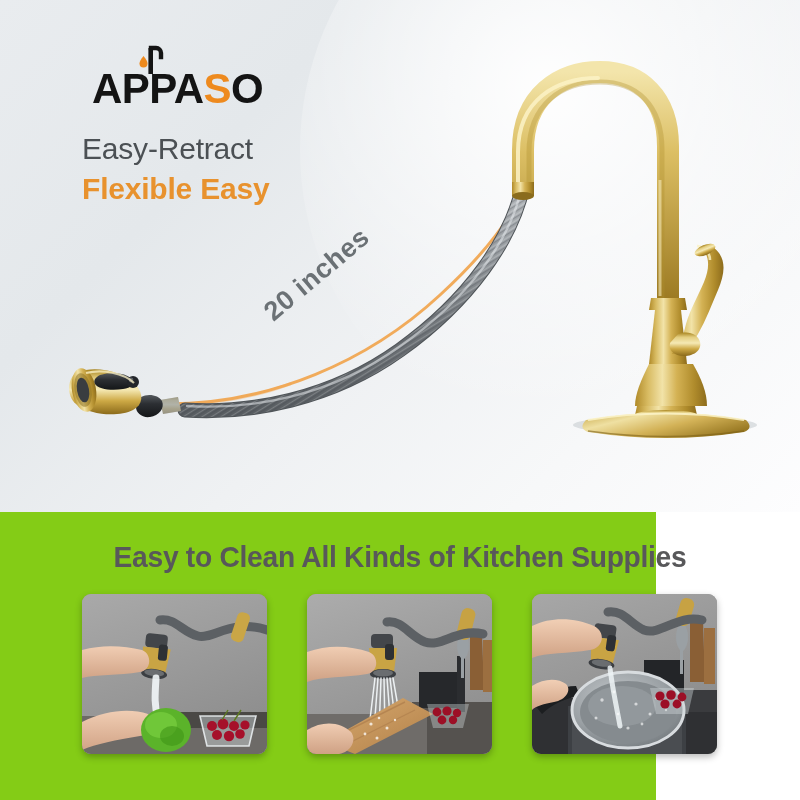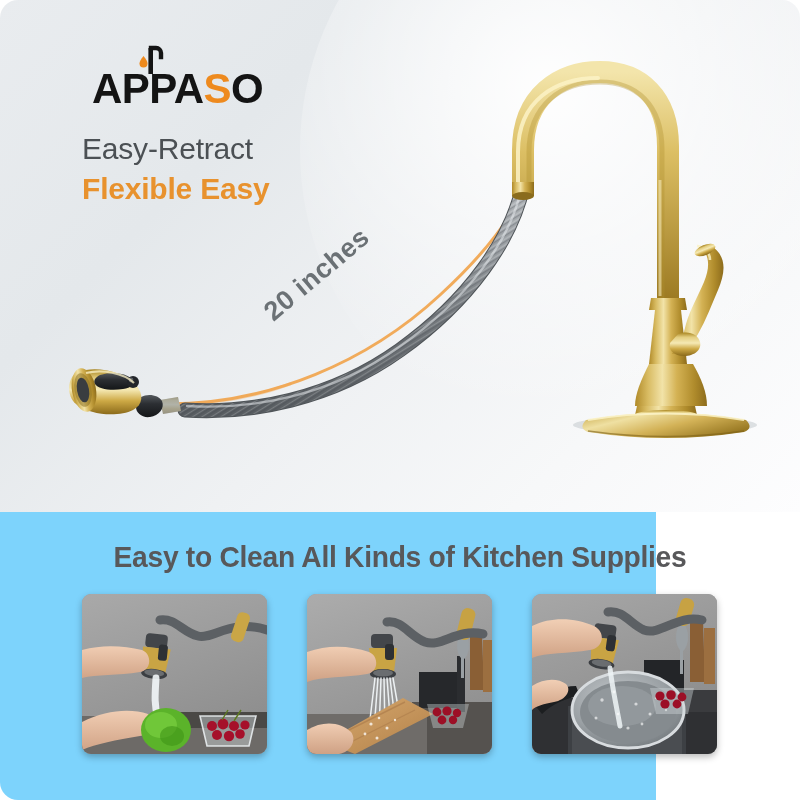--- a/index.html
+++ b/index.html
@@ -2,21 +2,21 @@
 <html><head>
 <meta charset="utf-8">
 <style>
   html,body{margin:0;padding:0;}
   body{
     width:800px;height:800px;
     font-family:"Liberation Sans", sans-serif;
     background:#ffffff;
     overflow:hidden;
   }
-  .page{position:relative;width:800px;height:800px;overflow:hidden;background:#fff;border-radius:18px;}
+  .page{position:relative;width:800px;height:800px;overflow:hidden;background:#fff;}
 
   
   .hero{
     position:absolute;left:0;top:0;width:800px;height:512px;
     background:linear-gradient(135deg,#e9ecef 0%,#e4e8eb 28%,#eff1f3 55%,#f7f8f9 78%,#fdfdfe 100%);
     overflow:hidden;
   }
   .hero-sheen{
     position:absolute;right:-120px;top:-160px;width:620px;height:620px;border-radius:50%;
     background:radial-gradient(circle at 40% 40%,rgba(255,255,255,.95),rgba(255,255,255,0) 62%);
@@ -49,21 +49,21 @@
     position:absolute;left:268px;top:300px;
     transform:rotate(-40deg);transform-origin:0 50%;
     font-size:27px;font-weight:700;color:#6b7175;letter-spacing:.5px;
     white-space:nowrap;
   }
 
   
   .art{position:absolute;left:0;top:0;width:800px;height:512px;}
 
   
-  .lower{position:absolute;left:0;top:512px;width:656px;height:288px;background:#7dd3fc;}
+  .lower{position:absolute;left:0;top:512px;width:656px;height:288px;background:#84cc16;}
   .lower-title{
     position:absolute;left:0;top:28px;width:800px;text-align:center;
     font-size:30px;font-weight:700;color:#58585a;letter-spacing:-.3px;
     transform:scaleX(.94);
   }
 
   .thumbs{position:absolute;left:0;top:82px;width:800px;height:180px;}
   .thumb{
     position:absolute;top:0;width:185px;height:160px;border-radius:9px;
     overflow:hidden;background:#9b9b9b;

